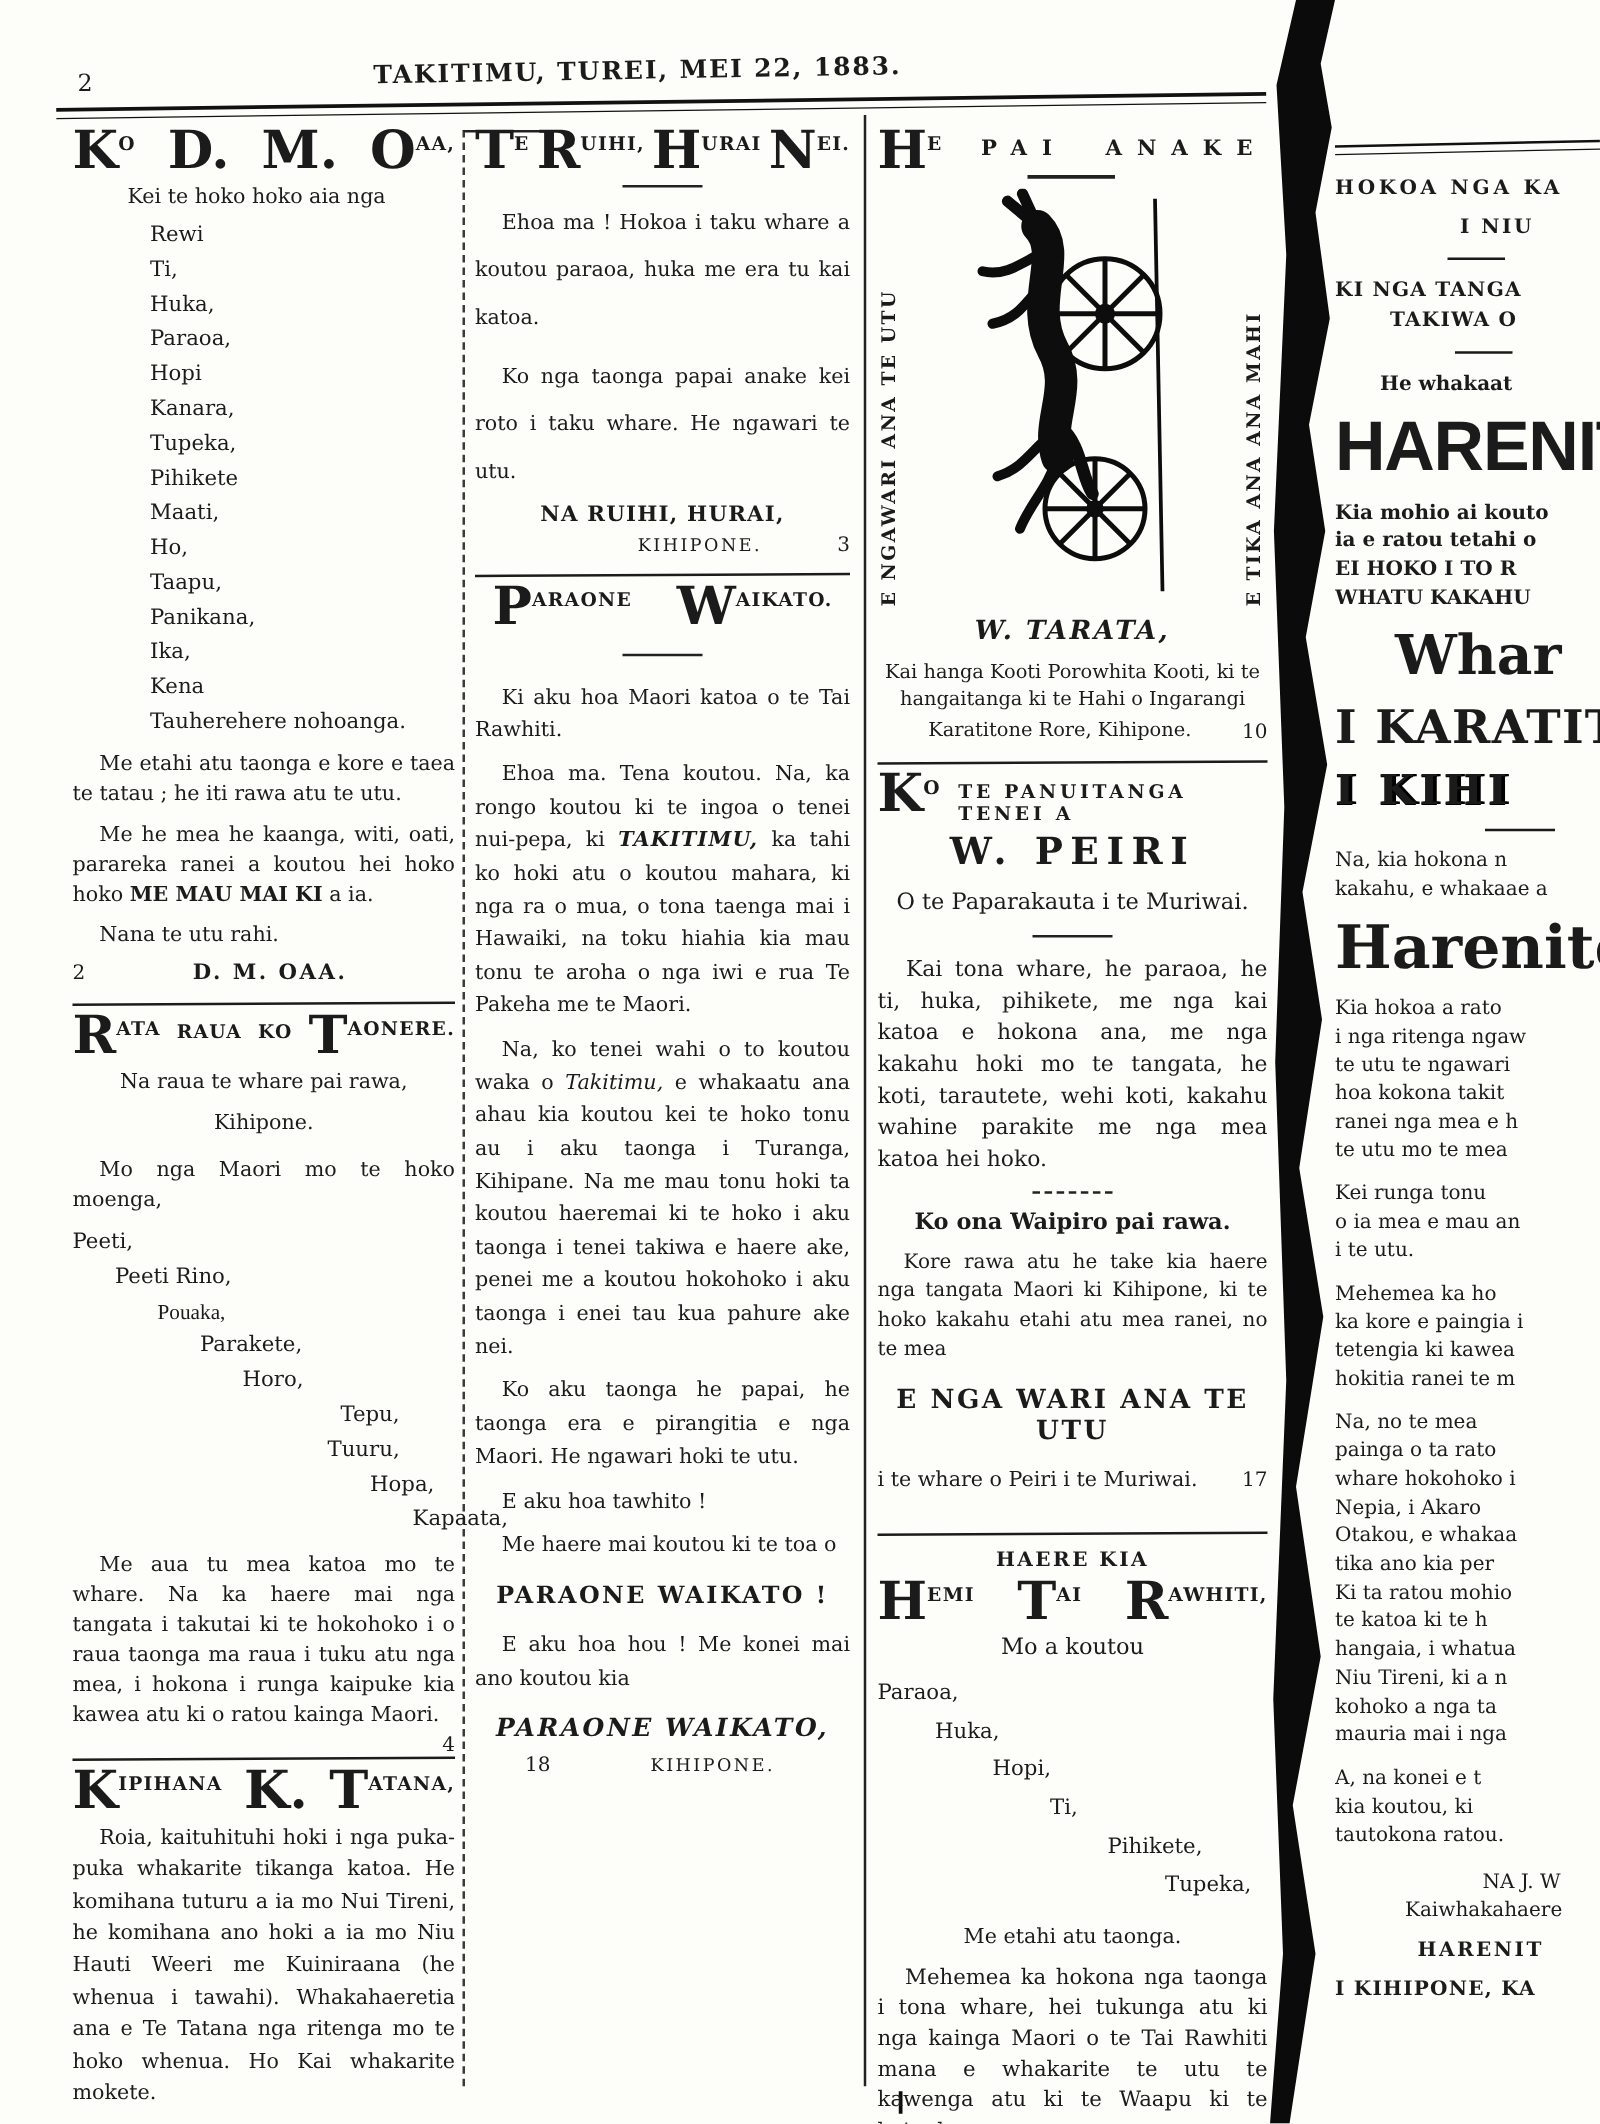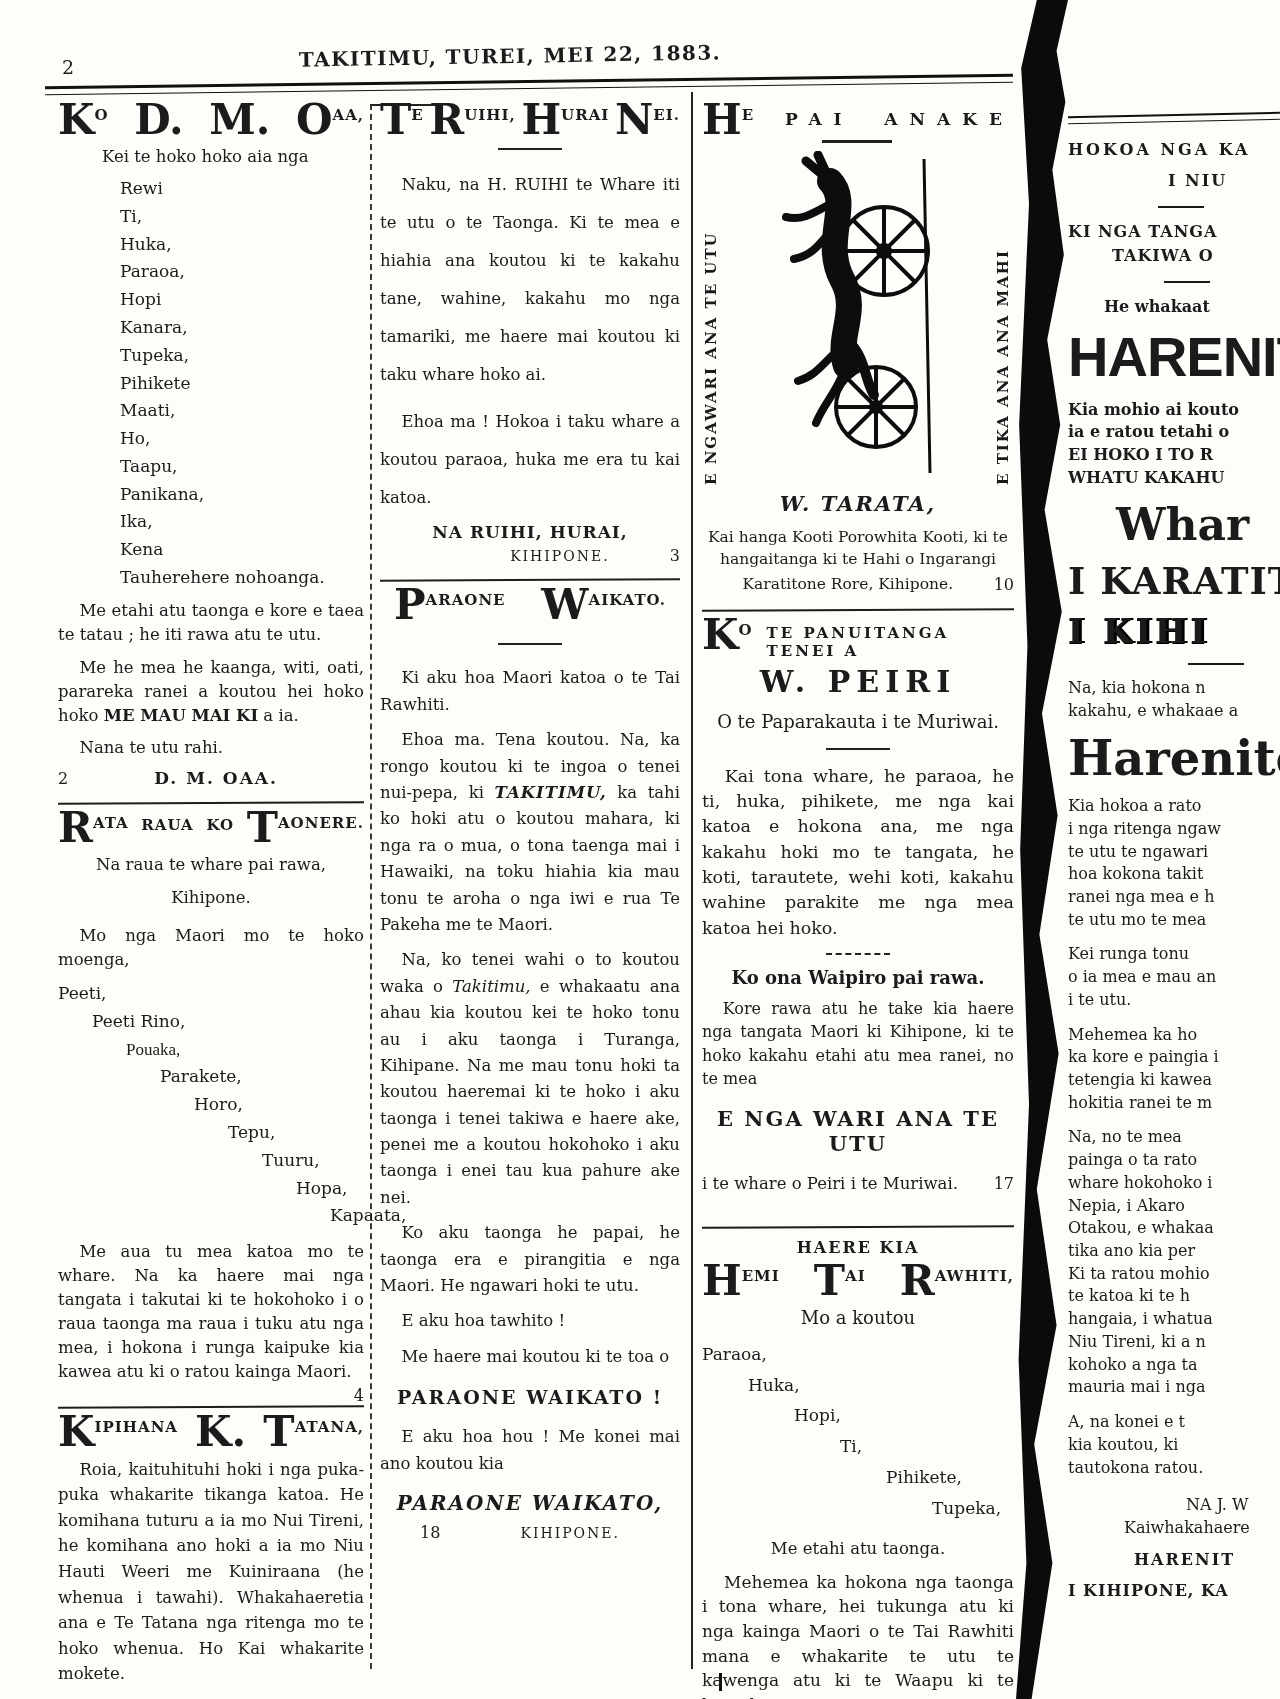--- a/index.html
+++ b/index.html
@@ -40,21 +40,21 @@
   .row{display:flex;justify-content:space-between;align-items:baseline;margin-top:8px;}
   .numeral{font-size:16px;}
   .sig{font-weight:700;letter-spacing:1px;text-align:center;font-size:17px;}
   .place{text-align:center;font-size:14px;letter-spacing:2px;}
   .callout{text-align:center;font-size:19px;font-weight:700;letter-spacing:2px;margin:16px 0;}
   .list{font-size:17px;line-height:1.4;}
   .list div{margin-top:4px;}
   .flat{margin-left:62px;}
   .stair1 div:nth-child(2){margin-left:34px;}.stair1 div:nth-child(3){margin-left:68px;font-family:Liberation Serif, serif;}
   .stair1 div:nth-child(4){margin-left:102px;}.stair1 div:nth-child(5){margin-left:136px;}
-  .stair1 div:nth-child(6){margin-left:170px;}.stair1 div:nth-child(7){margin-left:204px;}
+  .stair1 div:nth-child(6){margin-left:170px;text-align:center;}.stair1 div:nth-child(7){margin-left:204px;}
   .stair1 div:nth-child(8){margin-left:238px;}.stair1 div:nth-child(9){margin-left:272px;}
   .stair2 div{margin-top:7px;}
   .stair2 div:nth-child(2){margin-left:46px;}.stair2 div:nth-child(3){margin-left:92px;}
   .stair2 div:nth-child(4){margin-left:138px;}.stair2 div:nth-child(5){margin-left:184px;}
   .stair2 div:nth-child(6){margin-left:230px;}
   .hr{border-top:2px solid #1c1c1c;margin:14px 0 0;transform:rotate(-0.3deg);}
   .dash{width:64px;border-top:2px solid #222;margin:12px auto 0;}
   .loose .p{line-height:2.3;}
   
   .rotad{position:relative;height:346px;margin-top:2px;}
@@ -205,22 +205,22 @@
         <span class="hgrp">
             <span class="dc">H</span>
             <span class="sc">URAI</span>
           </span>
         <span class="hgrp">
             <span class="dc">N</span>
             <span class="sc">EI.</span>
           </span>
       </div>
       <div class="dash"></div>
-      <div class="p" style="margin-top:16px">Naku, na H. RUIHI te Whare iti te utu o te Taonga.  Ki te mea e hiahia ana koutou ki te kakahu tane, wahine, kakahu mo nga tamariki, me haere mai koutou ki taku whare hoko ai.</div>
       <div class="p">Ehoa ma !  Hokoa i taku whare a koutou paraoa, huka me era tu kai katoa.</div>
+      <div class="p">Ko nga taonga papai anake kei roto i taku whare.  He ngawari te utu.</div>
       <div class="sig" style="margin-top:6px">NA RUIHI, HURAI,</div>
       <div class="row" style="margin-top:4px">
         <span></span>
         <span class="place" style="margin-left:70px">KIHIPONE.</span>
         <span class="numeral">3</span>
       </div>
     </div>
 
     <div class="hr"></div>
 

